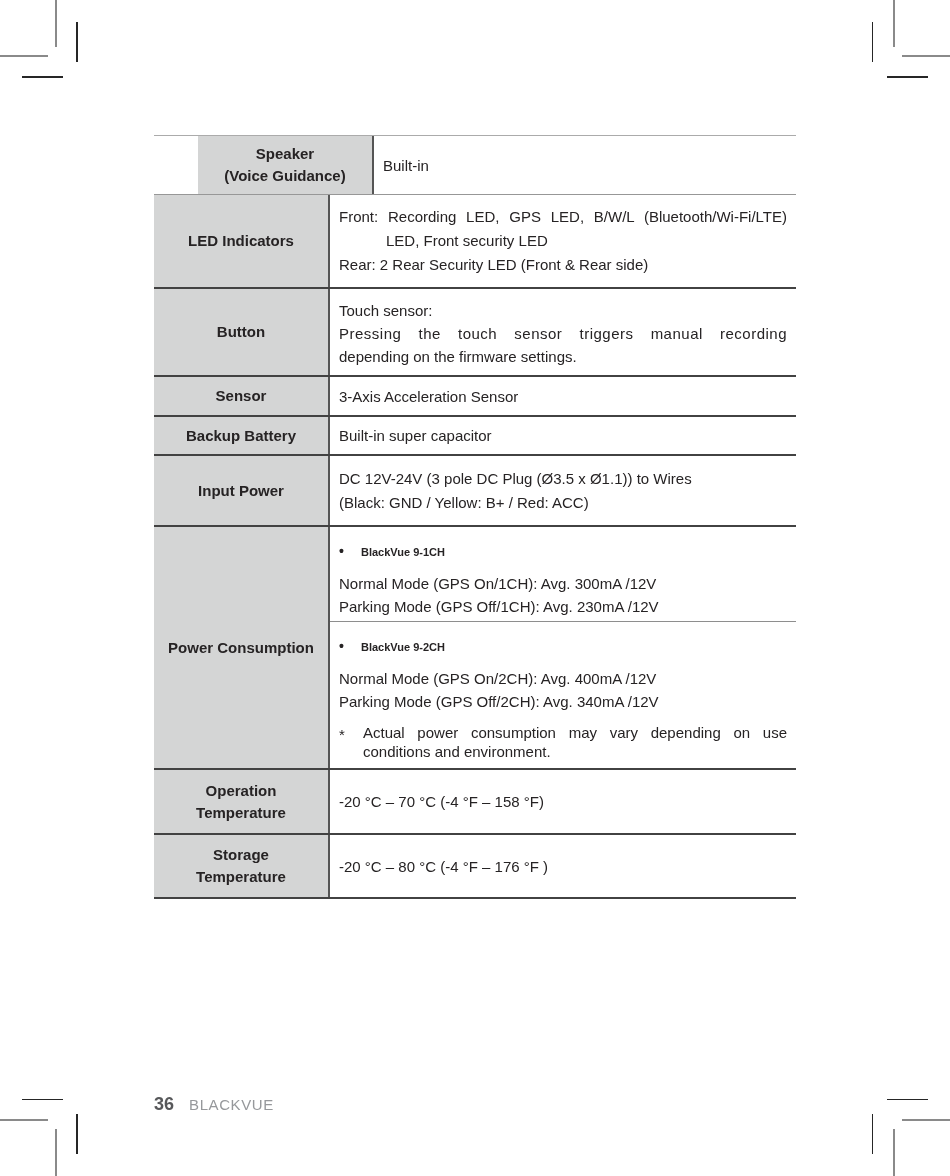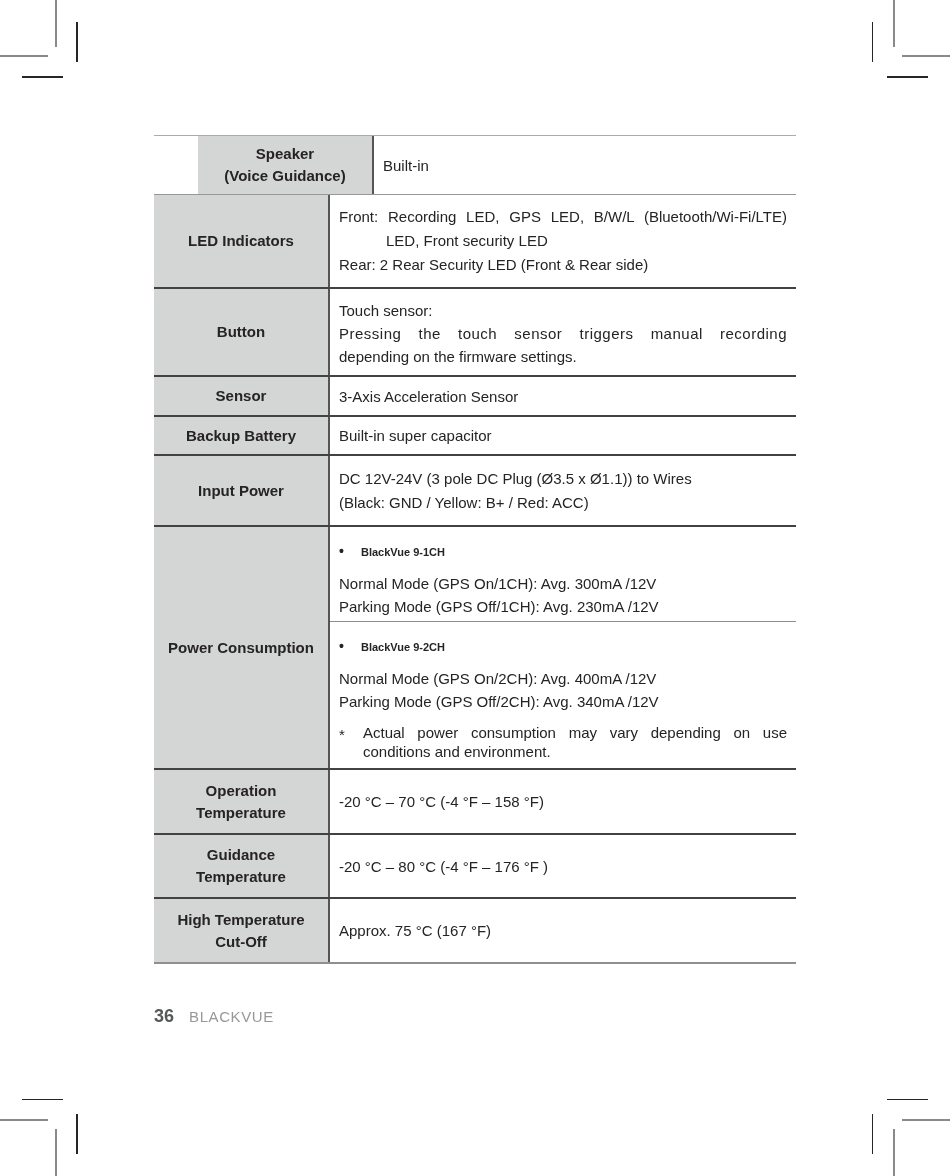--- a/index.html
+++ b/index.html
@@ -67,21 +67,21 @@
   .bullet { width: 22px; flex: 0 0 22px; font-weight: bold; font-size: 14px; }
   .bullet-heading { font-weight: bold; font-size: 11px; }
   .pline { line-height: 22.5px; }
   .note { display: flex; margin-top: 10px; }
   .star { width: 24px; flex: 0 0 24px; font-size: 15px; }
   .note-text { flex: 1; line-height: 19px; min-width: 0; }
 
   
   .footer {
     position: absolute;
-    left: 154px; top: 1006px;
+    left: 154px; top: 1094px;
     display: flex; align-items: baseline;
   }
   .page-num { font-weight: bold; font-size: 18px; color: #57585a; }
   .brand { font-size: 15px; color: #96989b; margin-left: 15px; letter-spacing: 0.6px; }
 </style>
 </head>
 <body>
 
 <div class="page">
 
@@ -203,37 +203,28 @@
         <div>Operation</div>
         <div>Temperature</div>
       </div>
       <div class="td vcenter">
         <div>-20 °C – 70 °C (-4 °F – 158 °F)</div>
       </div>
     </div>
 
     <div class="row" style="height:64px;">
       <div class="th">
-        <div>Guidance</div>
+        <div>Storage</div>
         <div>Temperature</div>
       </div>
       <div class="td vcenter">
         <div>-20 °C – 80 °C (-4 °F – 176 °F )</div>
       </div>
     </div>
 
-    <div class="row bottom" style="height:65px;">
-      <div class="th">
-        <div>High Temperature</div>
-        <div>Cut-Off</div>
-      </div>
-      <div class="td vcenter">
-        <div>Approx. 75 °C (167 °F)</div>
-      </div>
-    </div>
 
   </div>
 
   <div class="footer">
     <span class="page-num">36</span>
     <span class="brand">BLACKVUE</span>
   </div>
 
 </div>
 

